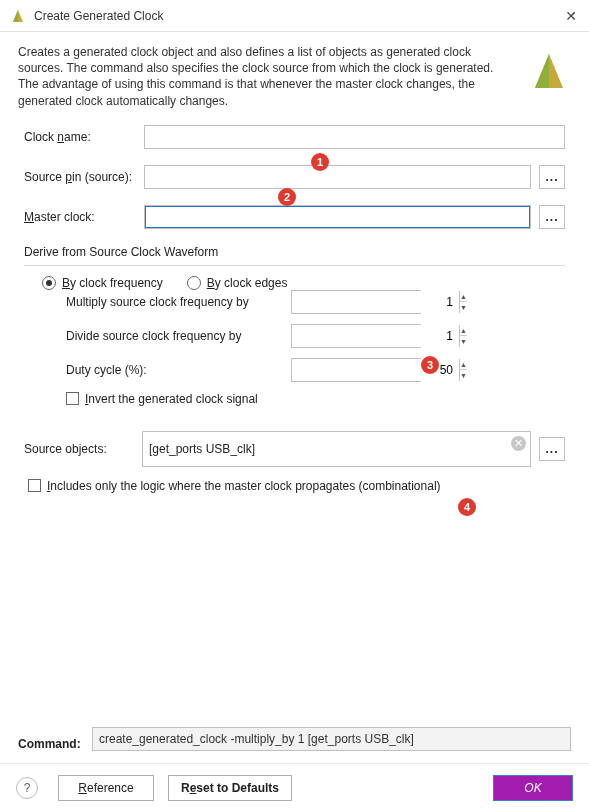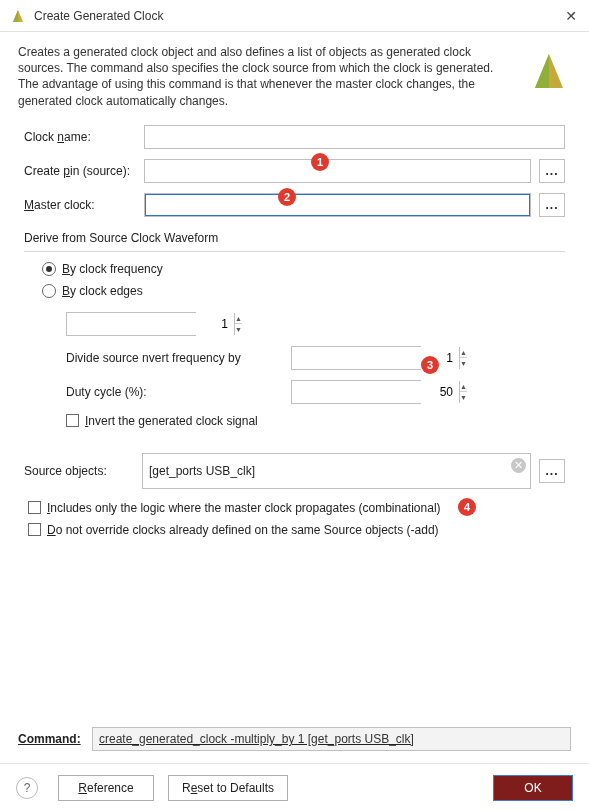--- a/index.html
+++ b/index.html
@@ -27,41 +27,41 @@
   }
   .titlebar .title { flex:1; font-size:12px; color:#333; }
   .titlebar .close { width:16px; font-size:14px; text-align:center; cursor:pointer; color:#444;}
   .header-desc {
     padding: 12px 18px 6px 18px;
     display:flex;
   }
   .header-desc .txt { flex:1; line-height:1.35; color:#333; padding-right:10px;}
   .header-desc .bigicon { width:44px; height:44px; flex:none; margin-top:4px;}
   .form-area { padding: 10px 24px 0 24px; }
-  .row { display:flex; align-items:center; margin-bottom:10px; }
+  .row { display:flex; align-items:center; margin-bottom:16px; }
   .row .lbl { width:120px; color:#222; }
   .row input[type=text].field {
     flex:1;
     height:24px;
     border:1px solid #bfbfbf;
     padding:2px 6px;
     font-family:inherit;
     font-size:12px;
     background:#fff;
   }
   .row input.focus { border:1px solid #2a74d1; box-shadow:0 0 0 1px #2a74d1 inset; }
   .dots-btn {
     width:26px; height:24px; margin-left:8px;
     border:1px solid #bfbfbf; background:#fff;
     display:flex; align-items:center; justify-content:center;
     font-weight:bold; letter-spacing:1px; cursor:pointer;
   }
   .section-title { font-weight:normal; margin:14px 0 6px 0; }
   .hr { border:none; border-top:1px solid #d8d8d8; margin:4px 0 10px 0;}
-  .radios { display:flex; gap:8px; margin-left:18px; margin-bottom:14px;flex-direction:column;}
+  .radios { display:flex; gap:24px; margin-left:18px; }
   .radio-wrap { display:flex; align-items:center; gap:6px; cursor:pointer;}
   .radio {
     width:14px; height:14px; border-radius:50%;
     border:1px solid #666; position:relative; background:#fff;
     display:inline-block;
   }
   .radio.checked::after{
     content:""; position:absolute; top:3px; left:3px;
     width:6px; height:6px; border-radius:50%; background:#333;
   }
@@ -96,21 +96,21 @@
   .srcobj-input .val { flex:1; }
   .srcobj-input .clear {
     position:absolute; right:4px; top:4px; width:15px; height:15px;
     border-radius:50%; background:#c7c7c7; color:#fff;
     font-size:11px; line-height:15px; text-align:center; cursor:pointer;
   }
   .bottom-check { margin:8px 0 8px 4px; }
   .cmd-row {
     position:absolute; left:0; right:0; bottom:54px;
     padding:6px 18px;
-    display:flex; align-items:center;text-decoration:underline;
+    display:flex; align-items:flex-end;
   }
   .cmd-row .clbl { font-weight:bold; width:74px; }
   .cmd-row input {
     flex:1; height:24px; border:1px solid #bfbfbf;
     background:#f3f3f3; padding:2px 6px; font-family:inherit; font-size:12px;
     color:#333;
   }
   .footer {
     position:absolute; left:0; right:0; bottom:0;
     height:48px; border-top:1px solid #e5e5e5;
@@ -120,24 +120,24 @@
     width:22px; height:22px; border:1px solid #bbb; border-radius:50%;
     display:flex; align-items:center; justify-content:center;
     font-size:12px; color:#666; cursor:pointer; margin-right:20px;
   }
   .btn {
     height:26px; min-width:96px; padding:0 12px;
     border:1px solid #adadad; background:#fff;
     display:flex; align-items:center; justify-content:center;
     cursor:pointer; font-size:12px;
   }
-  .btn.primary { background:#7f1d1d; color:#fff; border-color:#3b7fcf; min-width:80px;}
+  .btn.primary { background:#a21caf; color:#fff; border-color:#3b7fcf; min-width:80px;font-style:italic;}
   .btn.small { min-width:80px; }
   .footer .spacer { flex:1; }
-  .footer .btn + .btn { margin-left:14px; }
+  .footer .btn + .btn { margin-left:14px;font-weight:bold; }
   .badge {
     position:absolute; width:18px; height:18px; border-radius:50%;
     background:#e03a2f; color:#fff; font-size:11px; font-weight:bold;
     display:flex; align-items:center; justify-content:center;
     z-index:5; pointer-events:none;
   }
   u.acc { text-decoration:underline; }
 </style>
 </head>
 <body>
@@ -169,21 +169,21 @@
 </div>
 
 <div class="form-area">
 
   <div class="row">
     <span class="lbl"><span>Clock </span><u class="acc">n</u><span>ame:</span></span>
     <input type="text" class="field" value="" style="">
   </div>
 
   <div class="row">
-    <span class="lbl"><span>Create </span><u class="acc">p</u><span>in (source):</span></span>
+    <span class="lbl"><span>Source </span><u class="acc">p</u><span>in (source):</span></span>
     <input type="text" class="field" value="" style="">
     <div class="dots-btn">...</div>
   </div>
 
   <div class="row">
     <span class="lbl"><u class="acc">M</u><span>aster clock:</span></span>
     <input type="text" class="field focus" value="" style="">
     <div class="dots-btn">...</div>
   </div>
 
@@ -195,31 +195,32 @@
       <span class="radio checked"></span>
       <span><u class="acc">B</u><span>y clock frequency</span></span>
     </div>
     <div class="radio-wrap">
       <span class="radio"></span>
       <span><u class="acc">B</u><span>y clock edges</span></span>
     </div>
   </div>
 
   <div class="deriv-row">
+    <span class="dlbl">Multiply source clock frequency by</span>
     <div class="spinner">
       <input value="1" style="">
       <div class="sp-btns">
         <div>▲</div>
         <div>▼</div>
       </div>
     </div>
   </div>
 
   <div class="deriv-row">
-    <span class="dlbl">Divide source nvert frequency by</span>
+    <span class="dlbl">Divide source clock frequency by</span>
     <div class="spinner">
       <input value="1" style="">
       <div class="sp-btns">
         <div>▲</div>
         <div>▼</div>
       </div>
     </div>
   </div>
 
   <div class="deriv-row">
@@ -249,26 +250,20 @@
     <div class="dots-btn">...</div>
   </div>
 
   <div class="bottom-check">
     <div class="chk-wrap">
       <span class="chk"></span>
       <span><u class="acc">I</u><span>ncludes only the logic where the master clock propagates (combinational)</span></span>
     </div>
   </div>
 
-  <div class="bottom-check">
-    <div class="chk-wrap">
-      <span class="chk"></span>
-      <span><u class="acc">D</u><span>o not override clocks already defined on the same Source objects (-add)</span></span>
-    </div>
-  </div>
 
 </div>
 
 <div class="cmd-row">
   <span class="clbl">Command:</span>
   <input readonly="" value="create_generated_clock -multiply_by 1 [get_ports USB_clk]" style="">
 </div>
 
 <div class="footer">
   <div class="help">?</div>

